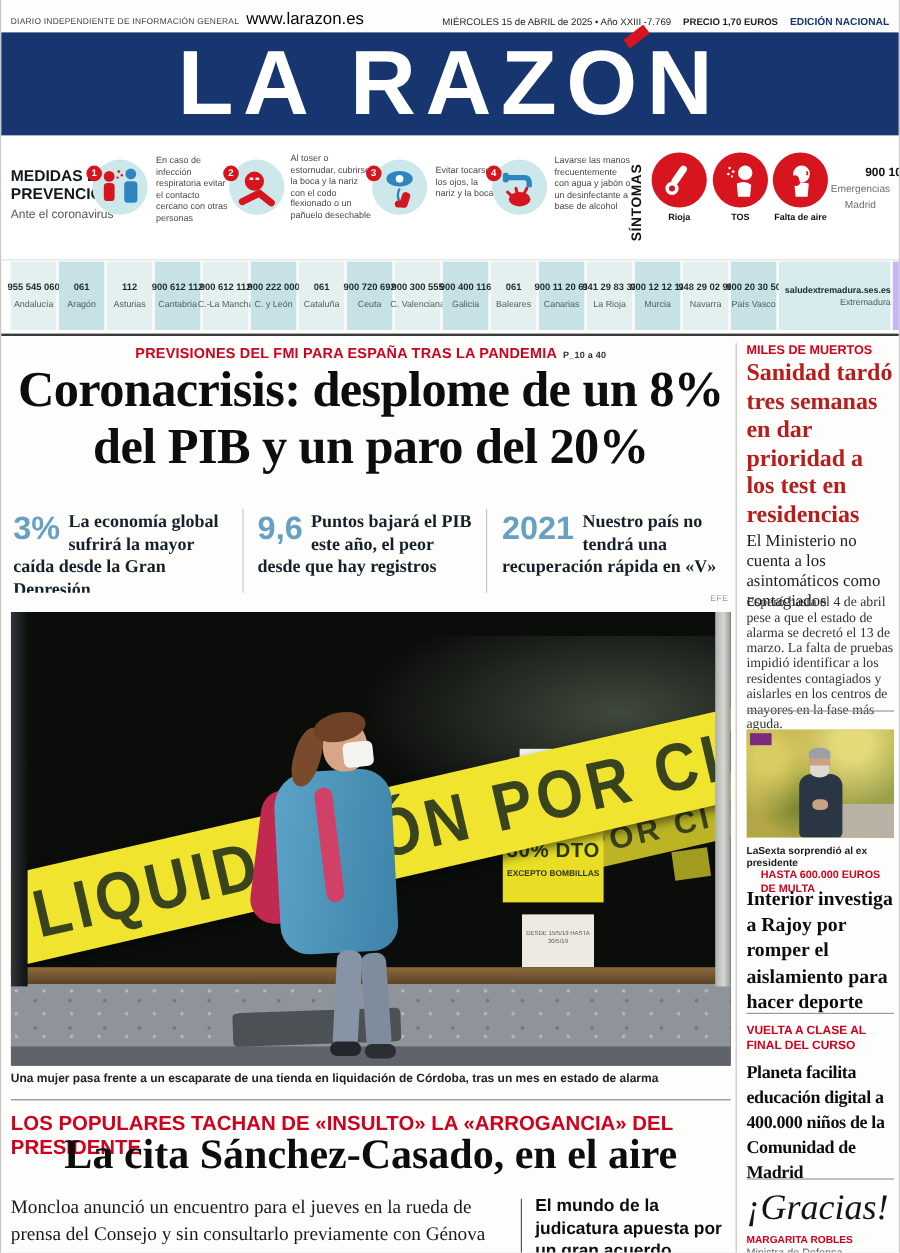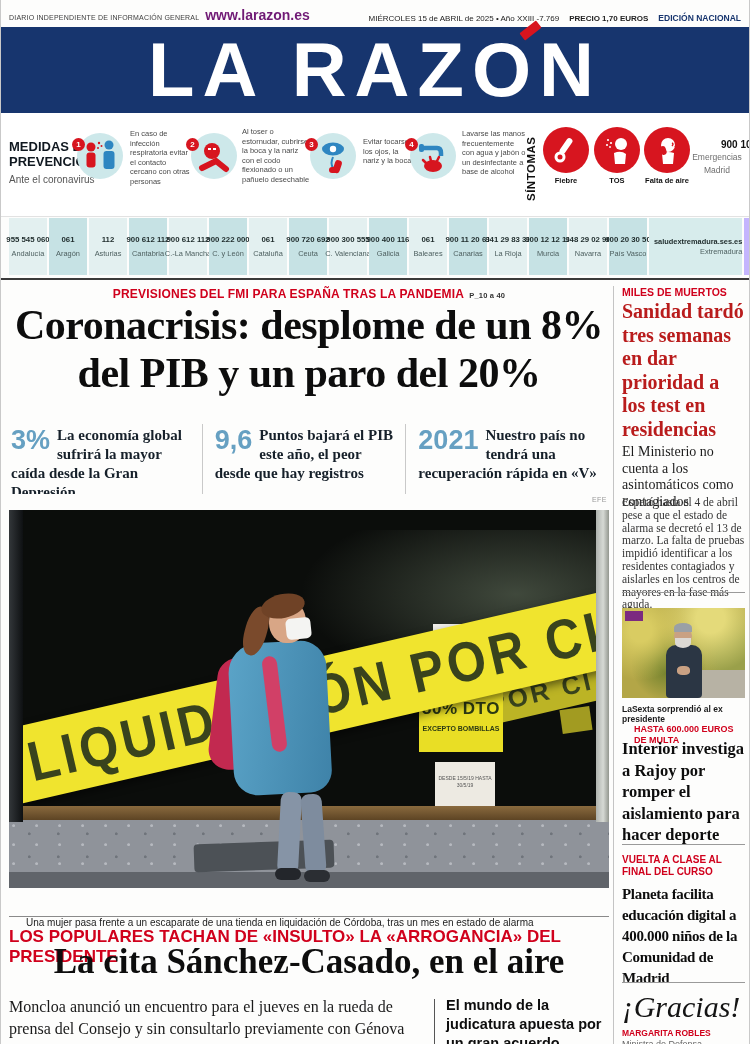--- a/index.html
+++ b/index.html
@@ -3,21 +3,21 @@
 <meta charset="utf-8">
 <style>
   html,body{margin:0;padding:0;background:#e8e8e8;}
   .page{position:relative;width:750px;height:1044px;margin:0 auto;background:#fdfdfc;overflow:hidden;
         font-family:"Liberation Sans",sans-serif;border-left:1px solid #c9c9c9;border-right:1px solid #c9c9c9;box-sizing:border-box;}
   
   .topbar{position:absolute;top:0;left:0;right:0;height:27px;display:flex;justify-content:space-between;
           align-items:flex-end;padding:0 8px 4px 8px;box-sizing:border-box;}
   .tb-left{display:flex;align-items:baseline;gap:6px;}
   .tb-tagline{font-size:7px;color:#3c3c3c;letter-spacing:.2px;}
-  .tb-url{font-size:14px;font-weight:bold;color:#701a75;margin-top:22px;}
+  .tb-url{font-size:14px;font-weight:normal;color:#000000;margin-top:22px;}
   .tb-right{display:flex;align-items:baseline;gap:10px;}
   .tb-date{font-size:8px;color:#222;}
   .tb-price{font-size:8px;color:#222;font-weight:bold;}
   .tb-edition{font-size:8.5px;font-weight:bold;color:#17356e;}
   
   .masthead{position:absolute;top:27px;left:0;right:0;height:86px;background:#17356e;display:flex;align-items:center;justify-content:center;}
   .mast-title{color:#ffffff;font-size:76px;font-weight:bold;line-height:1;letter-spacing:8px;white-space:nowrap;}
   .mast-o{position:relative;display:inline-block;}
   .mast-accent{position:absolute;top:-6px;right:-2px;width:21px;height:9px;background:#d8141e;transform:rotate(-38deg);border-radius:1px;}
   
@@ -59,21 +59,21 @@
   .lead-kicker{position:absolute;top:3px;width:100%;text-align:center;font-size:12px;letter-spacing:.2px;}
   .lead-pages{color:#333;font-size:7.5px;font-weight:bold;margin-left:5px;}
   .lead-headline{position:absolute;top:17px;width:100%;text-align:center;font-family:"Liberation Serif",serif;
                  font-weight:bold;font-size:42px;line-height:48px;color:#0d0d0d;letter-spacing:-.5px;}
   .stats{position:absolute;top:140px;left:0;right:0;height:70px;display:flex;}
   .stat{flex:1;padding:2px 8px 0 2px;overflow:hidden;}
   .stat + .stat{border-left:1px solid #c9c9c9;padding-left:12px;}
   .stat-fig{float:left;color:#66a0c2;font-weight:bold;font-size:27px;line-height:27px;margin:1px 7px 0 0;}
   .stat-text{font-family:"Liberation Serif",serif;font-weight:bold;font-size:15px;line-height:19px;color:#16202a;}
   .efe{position:absolute;top:212px;right:2px;font-size:7px;color:#999;letter-spacing:.5px;}
-  .caption{position:absolute;top:610px;left:17px;font-size:10px;font-weight:normal;color:#222;margin-top:23px;}
+  .caption{position:absolute;top:610px;left:0;font-size:10px;font-weight:bold;color:#222;}
   .sec-rule{position:absolute;top:632px;left:0;right:0;height:1px;background:#8a8a8a;}
   .sec-kicker{position:absolute;top:643px;width:100%;text-align:left;font-size:17px;}
   .sec-headline{position:absolute;top:658px;width:100%;text-align:center;font-family:"Liberation Serif",serif;
                 font-weight:bold;font-size:35px;line-height:40px;color:#0d0d0d;}
   .bottom-row{position:absolute;top:712px;left:0;right:0;display:flex;}
   .deck{width:414px;font-family:"Liberation Serif",serif;font-size:16px;line-height:21.5px;color:#1a1a1a;}
   .brule{width:1px;background:#555;margin:3px 11px 0 11px;}
   .note{flex:1;font-weight:bold;font-size:14.5px;line-height:19px;color:#0d0d0d;}
   
   .photo{position:absolute;top:226px;left:0;width:600px;height:378px;background:#0b0d0b;overflow:hidden;}
@@ -235,21 +235,21 @@
     <div class="symptoms-label">SÍNTOMAS</div>
 
     <div class="s-item s1">
       <div class="s-circle">
           <svg width="34" height="34" viewBox="0 0 34 34">
         <rect x="14" y="4" width="6" height="18" rx="3" fill="#fff" transform="rotate(35 17 13)"></rect>
         <circle cx="11" cy="24" r="5.5" fill="#fff"></circle>
             <circle cx="11" cy="24" r="2.5" fill="#d7151f"></circle>
       </svg>
         </div>
-      <div class="s-label">Fiebre</div>
+      <div class="s-label">Rioja</div>
     </div>
     <div class="s-item s2">
       <div class="s-circle">
           <svg width="34" height="34" viewBox="0 0 34 34">
         <circle cx="21" cy="11" r="6" fill="#fff"></circle>
         <path d="M14 20 q7 -3 12 1 l-1 10 h-10 z" fill="#fff"></path>
         <circle cx="8" cy="7" r="1.1" fill="#fff"></circle>
             <circle cx="11" cy="10" r="1.1" fill="#fff"></circle>
             <circle cx="7" cy="12" r="1.1" fill="#fff"></circle>
             <circle cx="10" cy="14" r="0.9" fill="#fff"></circle>

